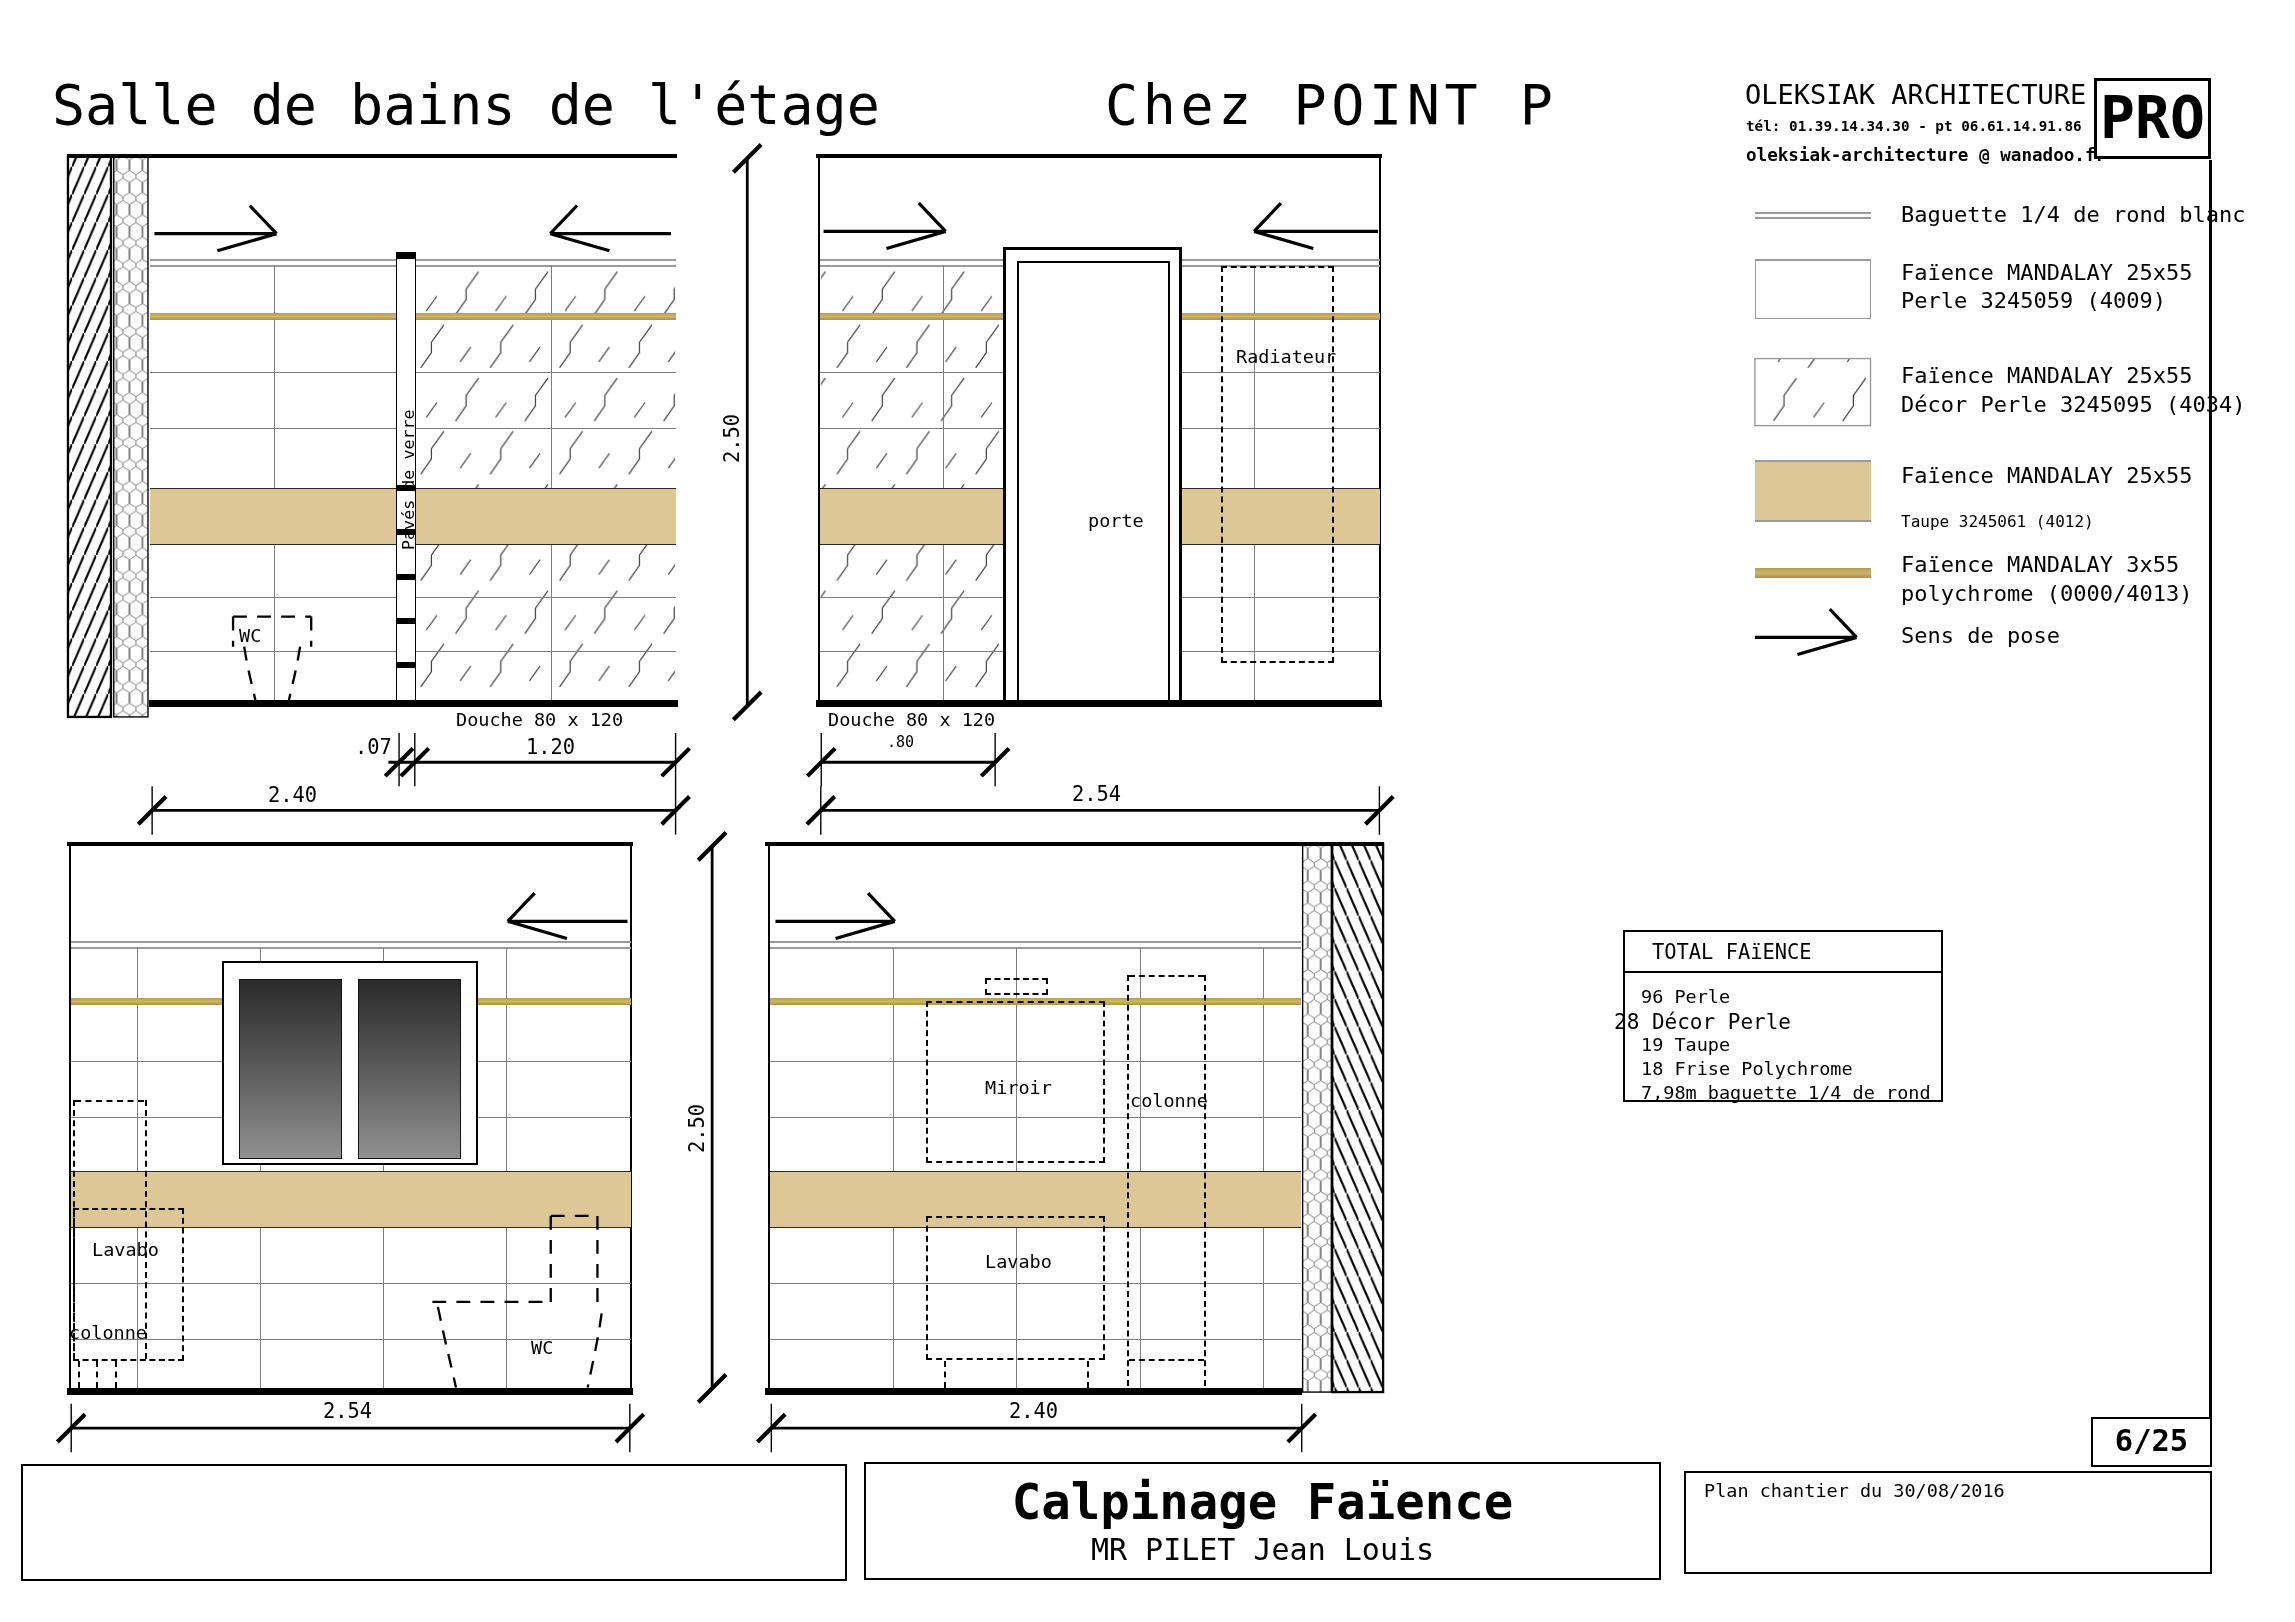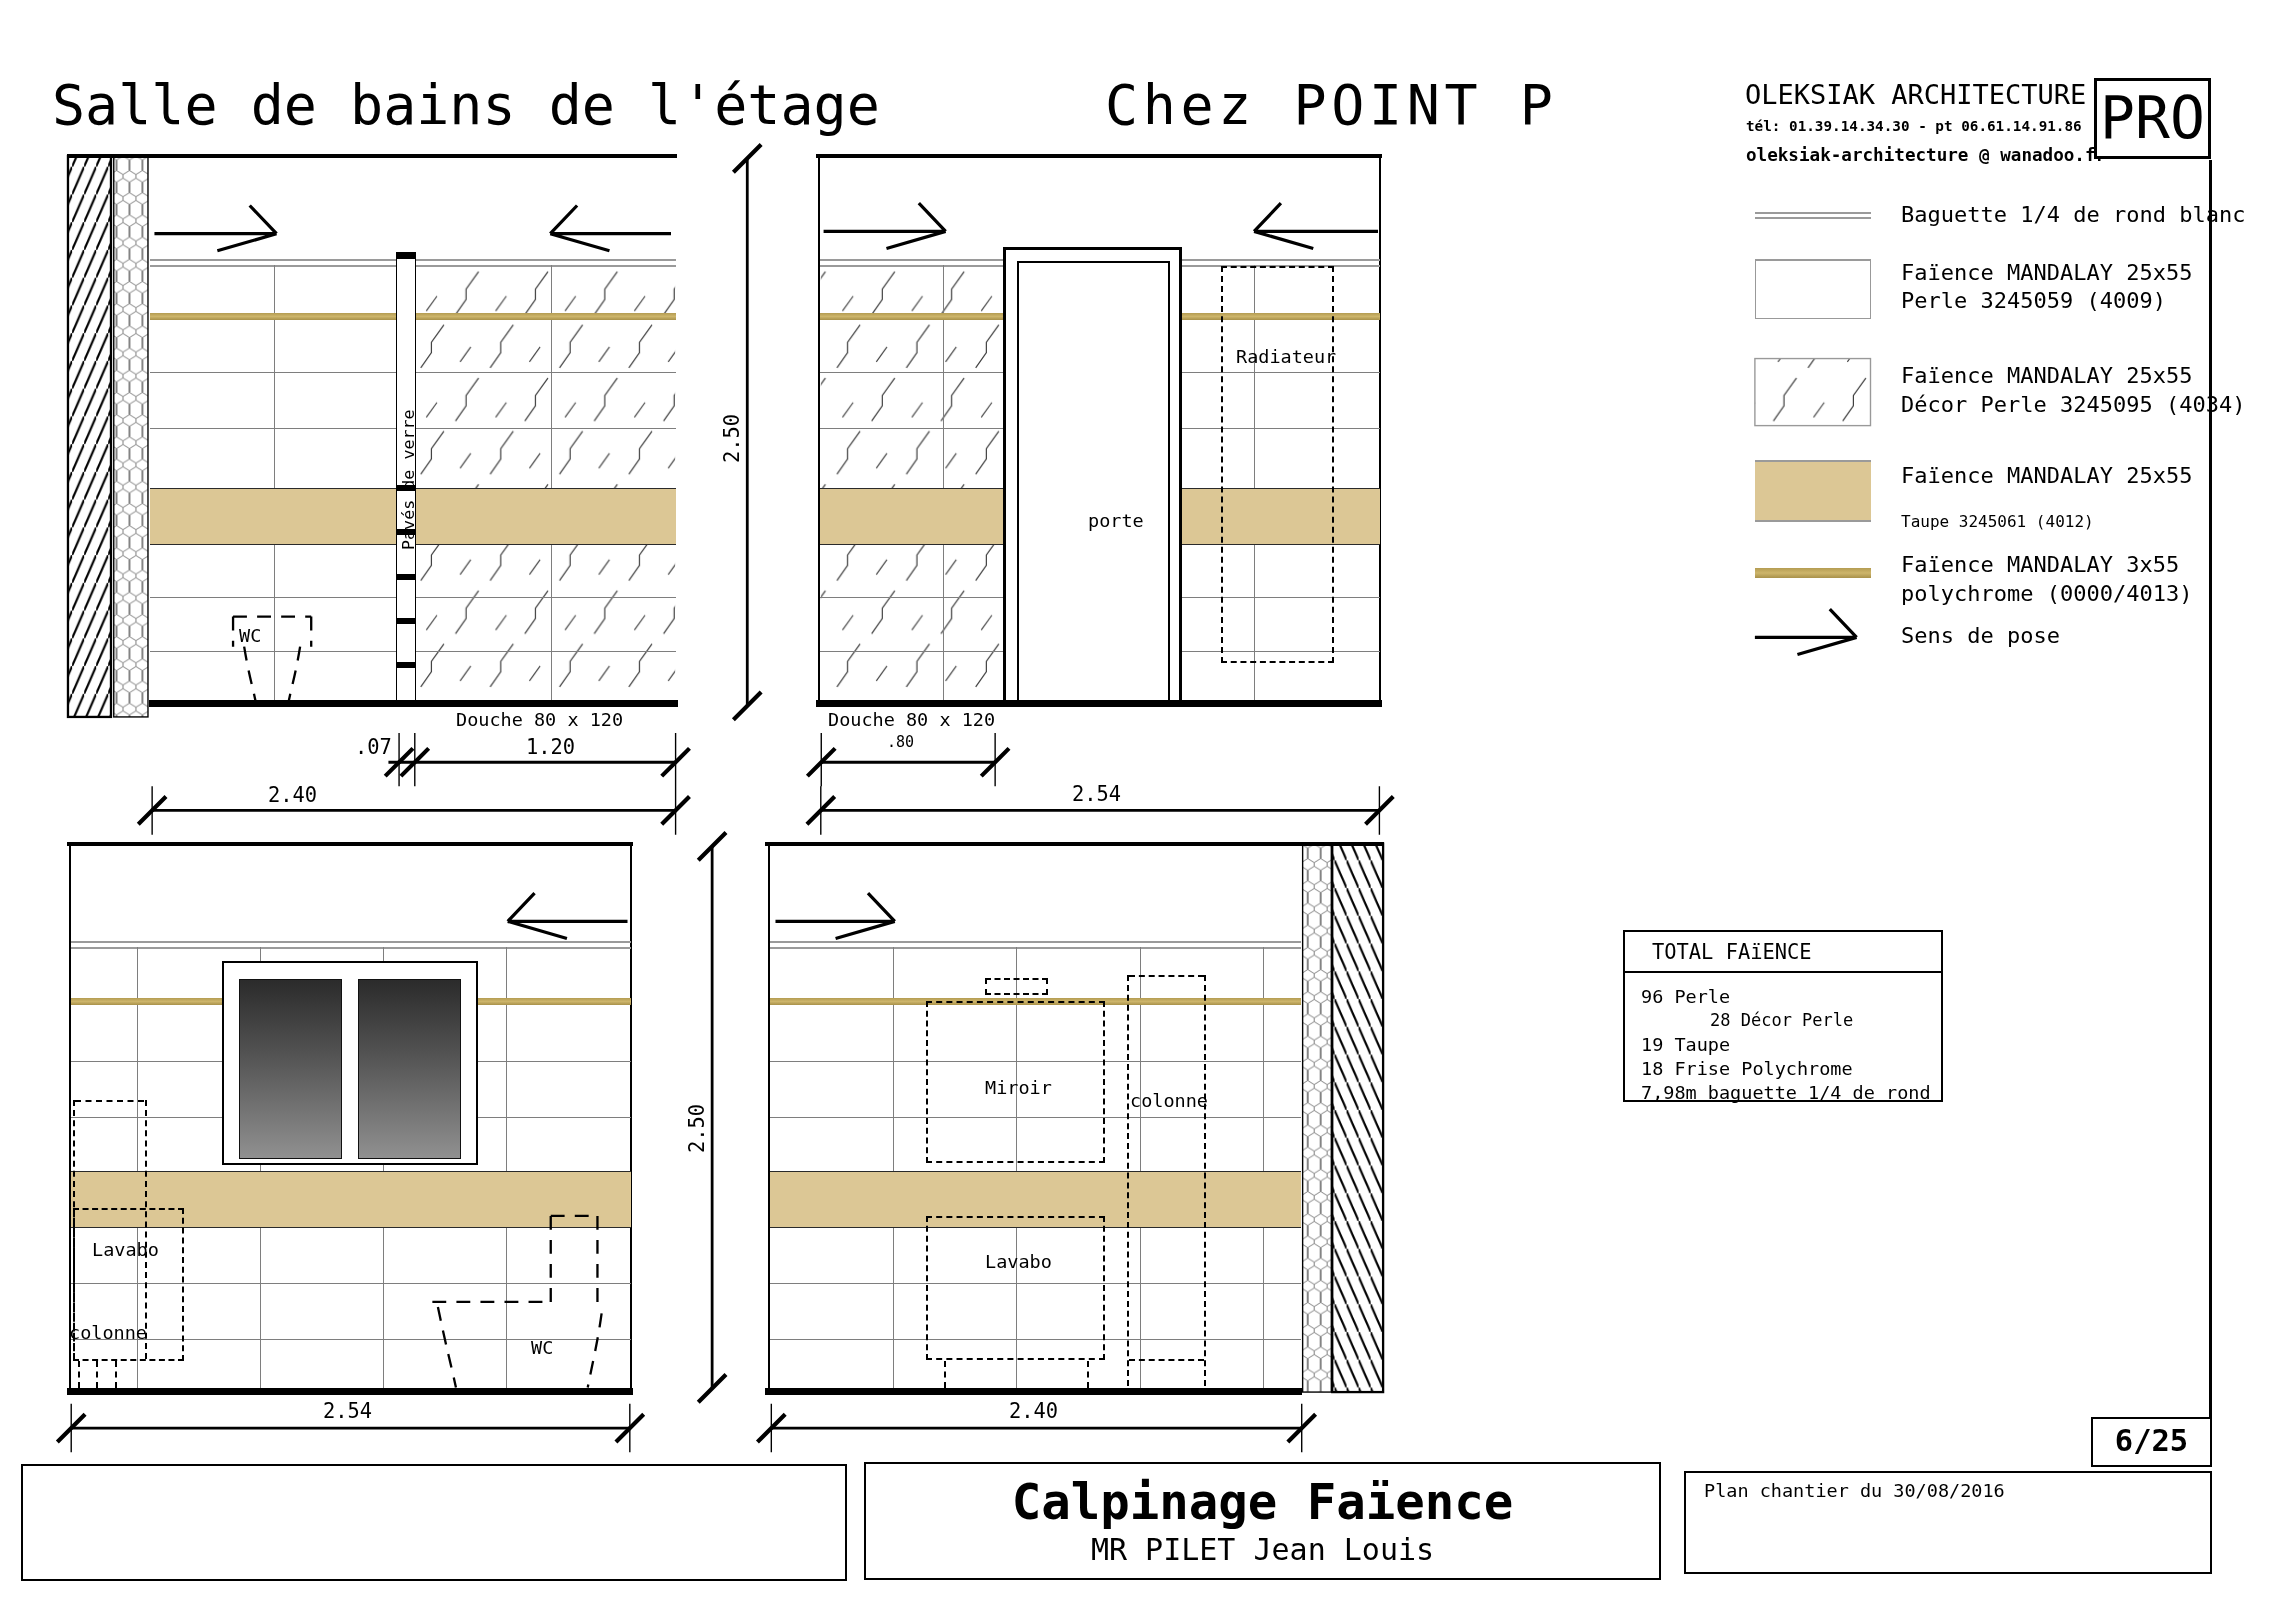--- a/index.html
+++ b/index.html
@@ -198,21 +198,21 @@
 </svg>
 
 <span class="lbl" style="left:52px;top:78px;font-size:55px">Salle de bains de l'étage</span>
 <span class="lbl" style="left:1105px;top:78px;font-size:55px;letter-spacing:4.6px">Chez POINT  P</span>
 
 <div>
   <span class="lbl" style="left:1745px;top:81px;font-size:27px">OLEKSIAK ARCHITECTURE</span>
   <span class="lbl" style="left:1746px;top:119px;font-size:14.3px;font-weight:bold">tél: 01.39.14.34.30 - pt 06.61.14.91.86</span>
   <span class="lbl" style="left:1746px;top:147px;font-size:17.6px;font-weight:bold">oleksiak-architecture @ wanadoo.fr</span>
   <div class="box ctr" style="left:2094px;top:78px;width:117px;height:81px;border-width:3.7px">
-    <span style="font-size:58px;font-weight:normal;line-height:74px">PRO</span>
+    <span style="font-size:58px;font-weight:bold;line-height:74px">PRO</span>
   </div>
 </div>
 <div class="blkline" style="left:2209px;top:160px;width:2.8px;height:1257px"></div>
 
 <div>
   <div class="abs" style="left:1755px;top:212px;width:116px;height:6.5px;border-top:2.3px solid #9a9a9a;border-bottom:2.3px solid #9a9a9a;box-sizing:border-box"></div>
   <span class="lbl" style="left:1901px;top:204px;font-size:22px">Baguette 1/4 de rond blanc</span>
 
   <div class="abs" style="left:1755px;top:259px;width:116px;height:60px;background:#fff;border:1.4px solid #999;border-top:2.8px solid #9a9a9a;box-sizing:border-box"></div>
   <span class="lbl" style="left:1901px;top:262px;font-size:22px">Faïence MANDALAY 25x55</span>
@@ -254,21 +254,21 @@
 
 <span class="lbl" style="left:985px;top:1079px;font-size:18.5px">Miroir</span>
 <span class="lbl" style="left:1130px;top:1092px;font-size:18.5px">colonne</span>
 <span class="lbl" style="left:985px;top:1253px;font-size:18.5px">Lavabo</span>
 <span class="lbl" style="left:1009px;top:1401px;font-size:20.4px">2.40</span>
 
 <div class="box" style="left:1623px;top:930px;width:320px;height:172px;border-width:2.3px"></div>
 <span class="lbl" style="left:1652px;top:942px;font-size:20.4px">TOTAL FAïENCE</span>
 <div class="blkline" style="left:1625px;top:971px;width:317px;height:2.3px"></div>
 <span class="lbl" style="left:1641px;top:988px;font-size:18.5px">96 Perle</span>
-<span class="lbl" style="left:1710px;top:1012px;font-size:17px">28 Décor Perle</span>
+<span class="lbl" style="left:1614px;top:1012px;font-size:21px">28 Décor Perle</span>
 <span class="lbl" style="left:1641px;top:1036px;font-size:18.5px">19 Taupe</span>
 <span class="lbl" style="left:1641px;top:1060px;font-size:18.5px">18 Frise Polychrome</span>
 <span class="lbl" style="left:1641px;top:1084px;font-size:18.5px">7,98m baguette 1/4 de rond</span>
 
 <div class="box" style="left:21px;top:1464px;width:826px;height:117px"></div>
 <div class="box" style="left:864px;top:1462px;width:797px;height:118px"></div>
 <span class="lbl ctr" style="left:864px;top:1478px;width:797px;font-size:49px;font-weight:bold">Calpinage Faïence</span>
 <span class="lbl ctr" style="left:864px;top:1535px;width:797px;font-size:30px;font-weight:normal">MR PILET Jean Louis</span>
 <div class="box" style="left:1684px;top:1471px;width:528px;height:103px"></div>
 <span class="lbl" style="left:1704px;top:1482px;font-size:18.5px">Plan chantier du 30/08/2016</span>

